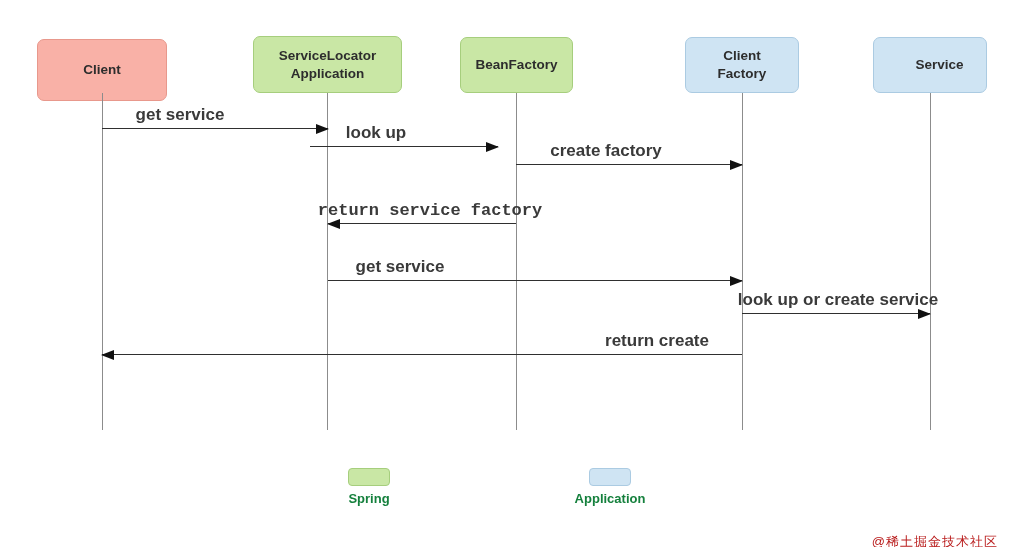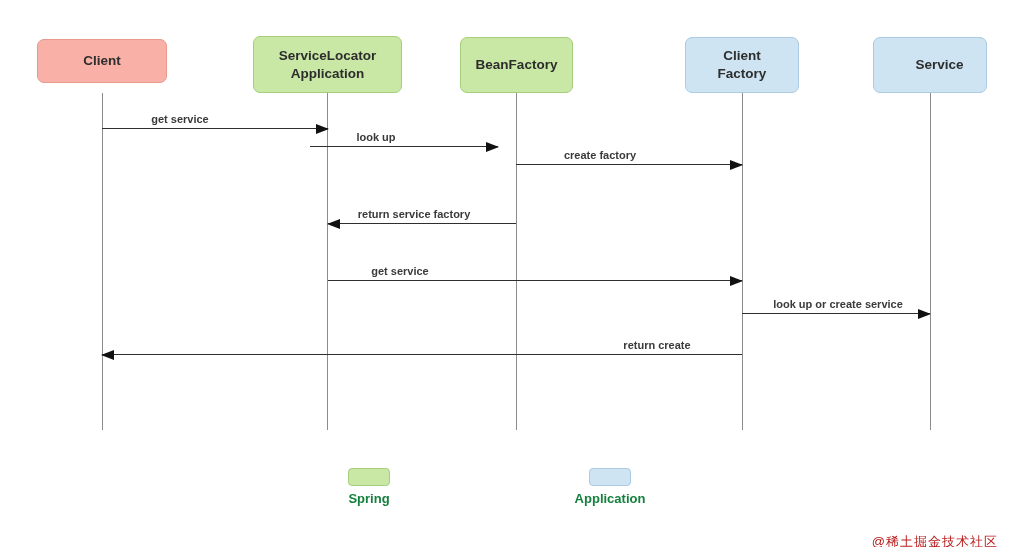--- a/index.html
+++ b/index.html
@@ -46,21 +46,21 @@
     position: absolute;
     height: 19px;
     border-bottom: 1.5px solid #2f2f2f;
   }
   .msg-label {
     position: absolute;
     bottom: 3px;
     transform: translateX(-50%);
     white-space: nowrap;
     font-weight: bold;
-    font-size: 11px;
+    font-size: 17px;
     color: #3a3a3a;
     text-align: center;
   }
   .arrow-head {
     position: absolute;
     width: 0; height: 0;
     border-top: 5px solid transparent;
     border-bottom: 5px solid transparent;
     bottom: -6px;
   }
@@ -95,21 +95,21 @@
     font-size: 13px;
     color: #b91c1c;
     letter-spacing: 1px;
   }
 </style>
 </head>
 <body>
 
 <div class="canvas">
 
-  <div class="actor-box pink" style="left:37px;  top:39px; width:130px; height:44px;">
+  <div class="actor-box pink" style="left:37px;  top:39px; width:130px; height:62px;">
     <span>Client</span>
   </div>
   <div class="actor-box green" style="left:253px; top:36px; width:149px; height:57px;">
     <span>ServiceLocator Application</span>
   </div>
   <div class="actor-box green" style="left:460px; top:37px; width:113px; height:56px;">
     <span>BeanFactory</span>
   </div>
   <div class="actor-box blue" style="left:685px; top:37px; width:114px; height:56px; padding:4px 18px;">
     <span>Client Factory</span>
@@ -128,26 +128,26 @@
     <span class="msg-label" style="left:78px;">get service</span>
     <div class="arrow-head right"></div>
   </div>
 
   <div class="msg" style="left:310px; top:128px; width:188px;">
     <span class="msg-label" style="left:66px;">look up</span>
     <div class="arrow-head right"></div>
   </div>
 
   <div class="msg" style="left:516px; top:146px; width:226px;">
-    <span class="msg-label" style="left:84px;">create factory</span>
+    <span class="msg-label" style="left:90px;">create factory</span>
     <div class="arrow-head right"></div>
   </div>
 
   <div class="msg" style="left:328px; top:205px; width:188px;">
-    <span class="msg-label" style="left:86px;">return service factory</span>
+    <span class="msg-label" style="left:102px;font-family:Liberation Mono, monospace;">return service factory</span>
     <div class="arrow-head left"></div>
   </div>
 
   <div class="msg" style="left:328px; top:262px; width:414px;">
     <span class="msg-label" style="left:72px;">get service</span>
     <div class="arrow-head right"></div>
   </div>
 
   <div class="msg" style="left:742px; top:281px; width:188px;margin-top:14px;">
     <span class="msg-label" style="left:96px;">look up or create service</span>

